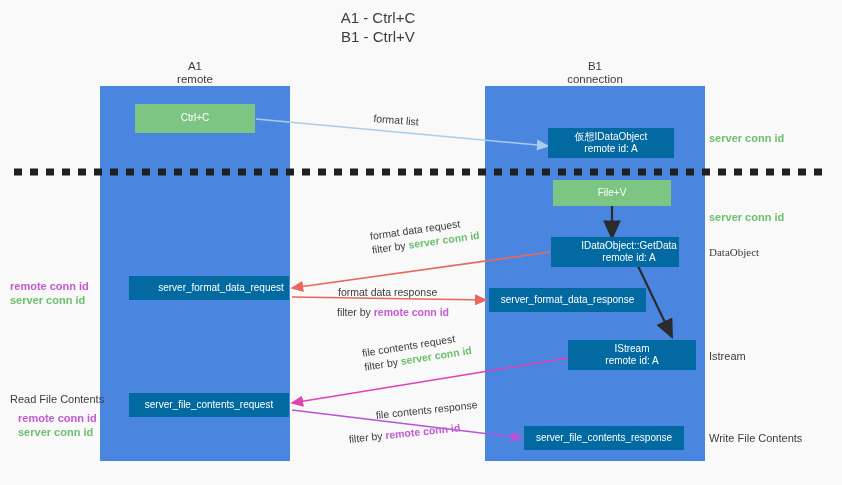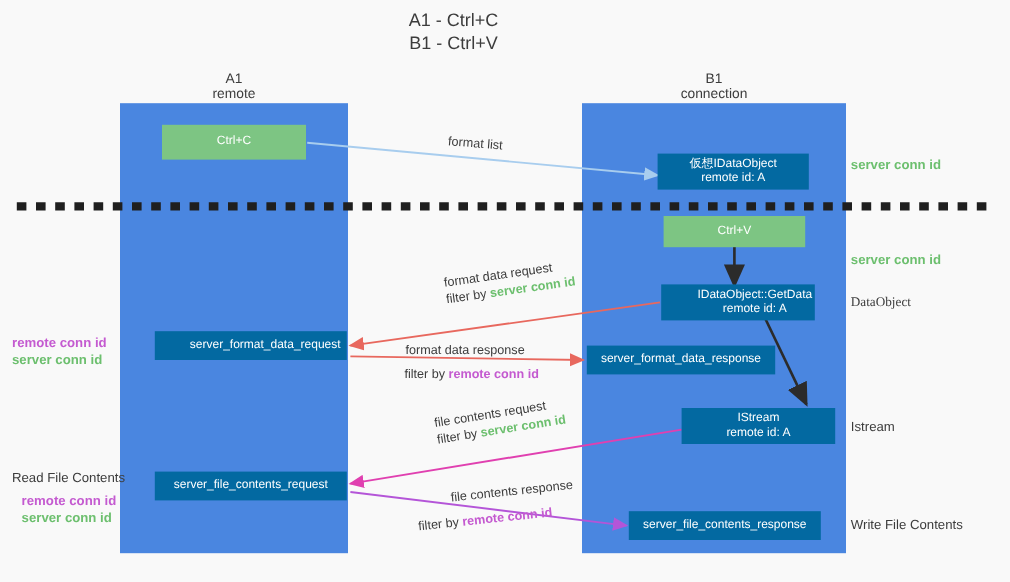--- a/index.html
+++ b/index.html
@@ -160,21 +160,21 @@
   <div class="abs box green" style="left:135px; top:104px; width:120px; height:29px;">
     <span>Ctrl+C</span>
   </div>
 
   <div class="abs box orange" style="left:548px; top:128px; width:126px; height:30px;">
     <span>仮想IDataObject</span>
     <span class="l2">remote id: A</span>
   </div>
 
   <div class="abs box green" style="left:553px; top:180px; width:118px; height:26px;">
-    <span>Ctrl+V</span>
+    <span>File+V</span>
   </div>
 
   <div class="abs box orange" style="left:551px; top:237px; width:128px; height:30px;padding-left:28px;">
     <span>IDataObject::GetData</span>
     <span class="l2">remote id: A</span>
   </div>
 
   <div class="abs box orange" style="left:129px; top:276px; width:160px; height:24px;padding-left:24px;">
     <span>server_format_data_request</span>
   </div>

